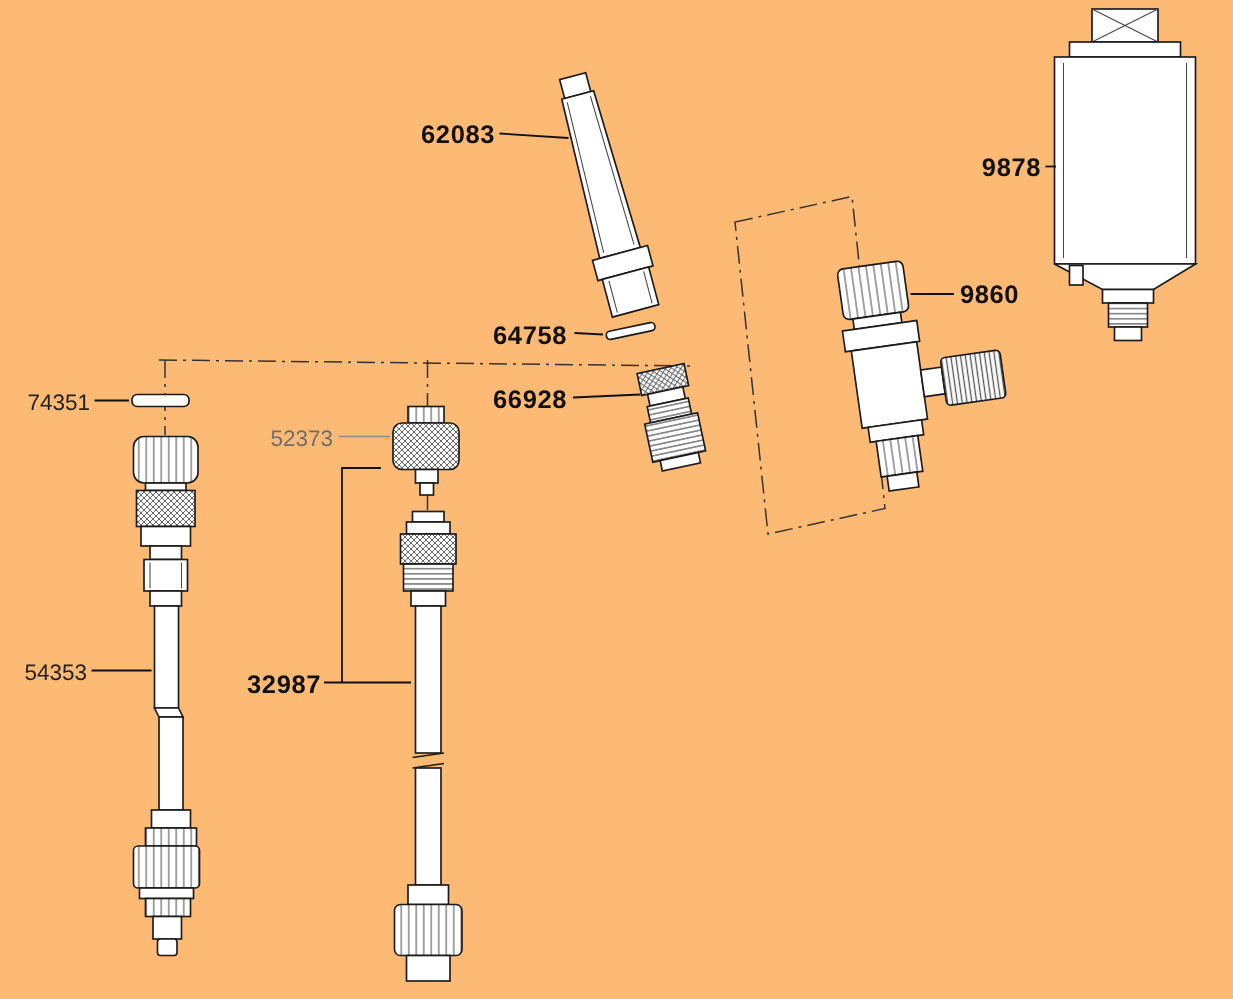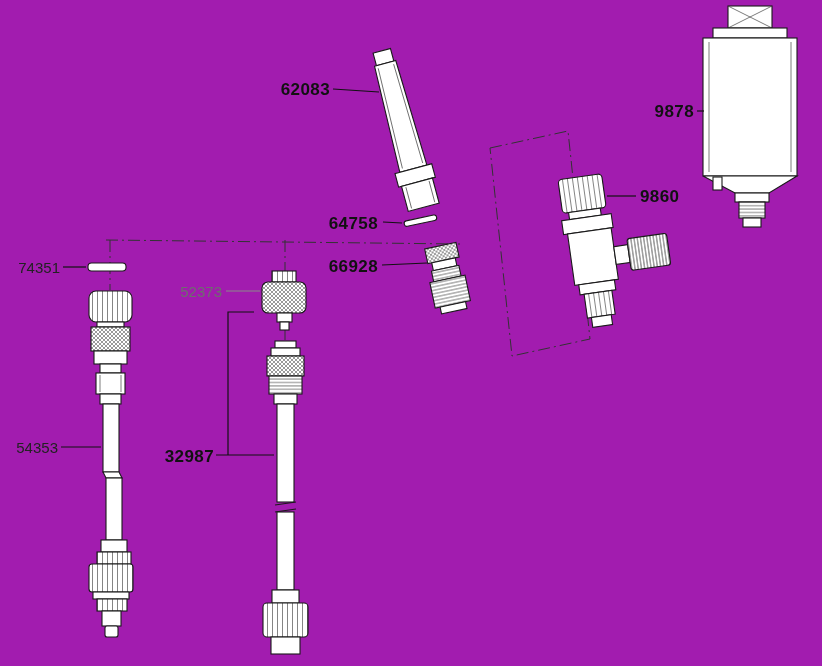--- a/index.html
+++ b/index.html
@@ -1,16 +1,16 @@
 <!DOCTYPE html>
 <html><head>
 <meta charset="utf-8">
 <style>
   html,body{margin:0;padding:0;background:#fff;}
-  .canvas{position:relative;width:822px;height:666px;background:#a21caf;overflow:hidden;text-align:right;}
+  .canvas{position:relative;width:822px;height:666px;background:#fdba74;overflow:hidden;text-align:right;}
   svg{position:absolute;left:0;top:0;}
   .pt{fill:#ffffff;stroke:#1a1a1a;stroke-width:1.1;}
   .thin{stroke:#444;stroke-width:0.7;fill:none;}
   .knurlf{fill:url(#knurl);stroke:#1a1a1a;stroke-width:1.1;}
   .vlf{fill:url(#vlines);stroke:#1a1a1a;stroke-width:1.1;}
   .vdf{fill:url(#vdense);stroke:#1a1a1a;stroke-width:1.1;}
   .hlf{fill:url(#hlines);stroke:#1a1a1a;stroke-width:1.1;}
   .cl{stroke:#333;stroke-width:1;fill:none;stroke-dasharray:12 4 2 4;}
   .ld{stroke:#111;stroke-width:1.2;fill:none;}
   .ld-muted{stroke:#8a8a8a;stroke-width:1.1;fill:none;}

